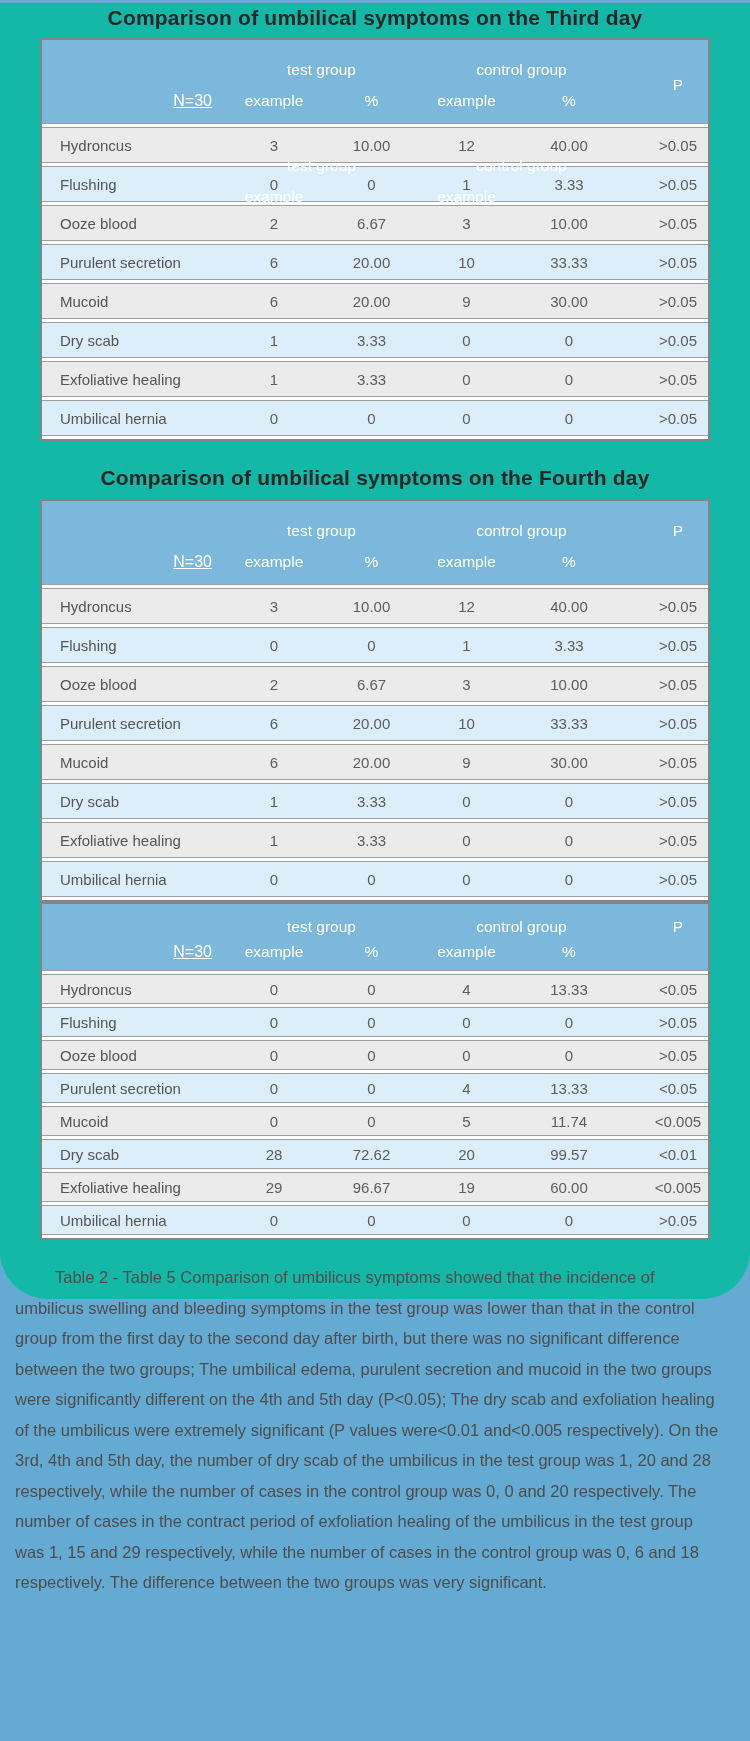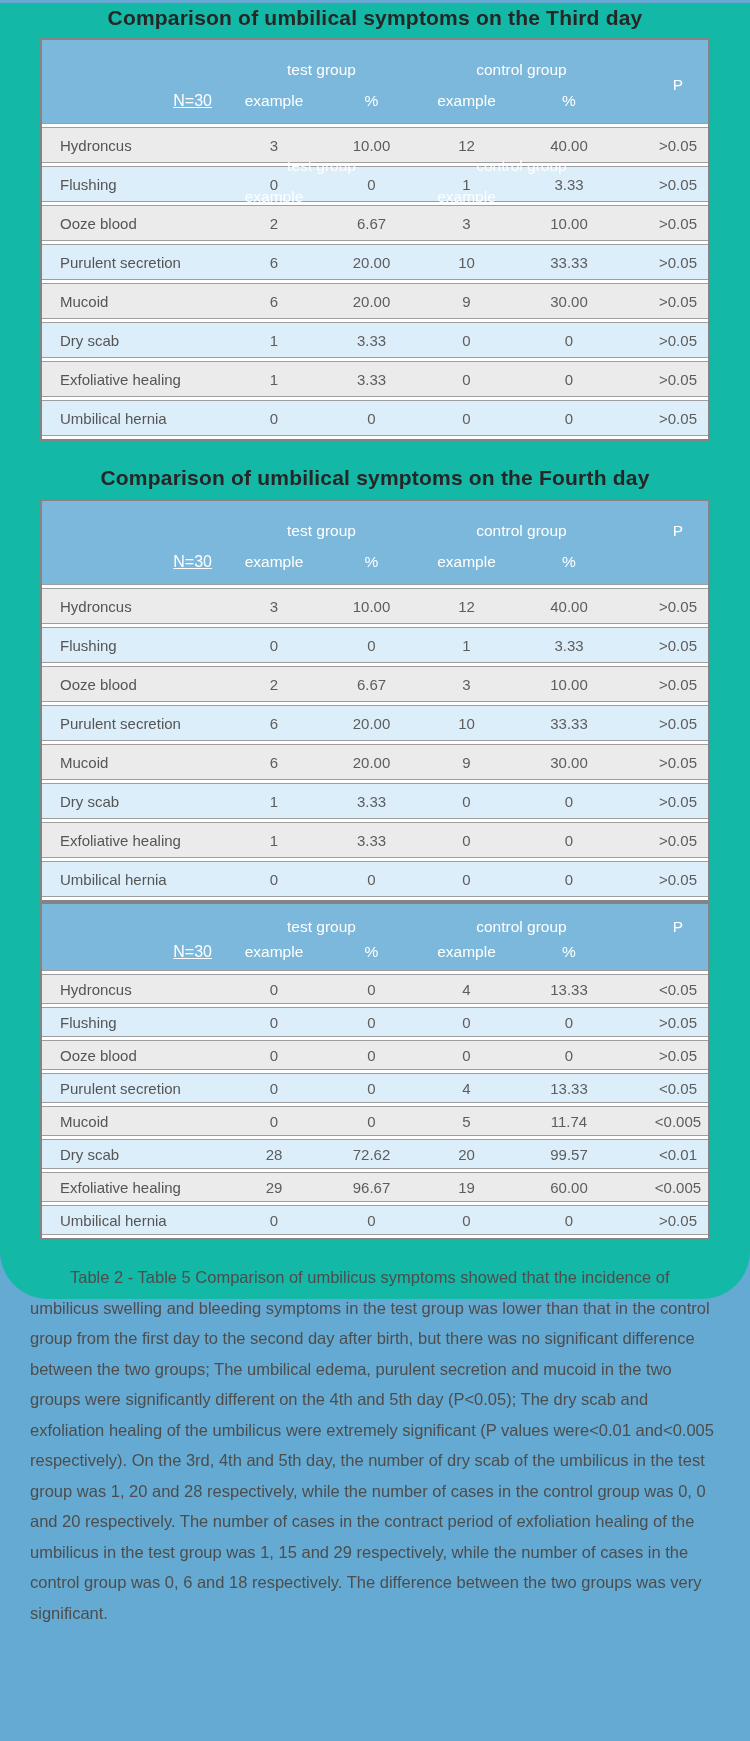--- a/index.html
+++ b/index.html
@@ -79,21 +79,21 @@
     border-bottom:1px solid #9e9e9e;
     font-size:15px; color:#5d5d5d;
   }
   .compact .trow { height:30px; }
   .trow.gray { background:#ebebeb; }
   .trow.blue { background:#ddeefb;text-align:right; }
   .cell { display:flex; align-items:center; justify-content:center; }
   .cell.c0 { justify-content:flex-start; padding-left:18px; color:#555555; }
   
   .summary {
-    margin:22px 30px 0 30px;
+    margin:22px 30px 0 15px;
     font-size:16.5px; line-height:30.5px;
     color:#4d4d4d;
     text-indent:40px;
     text-align:left;
   }
 </style>
 </head>
 <body>
 
 <div class="card">

